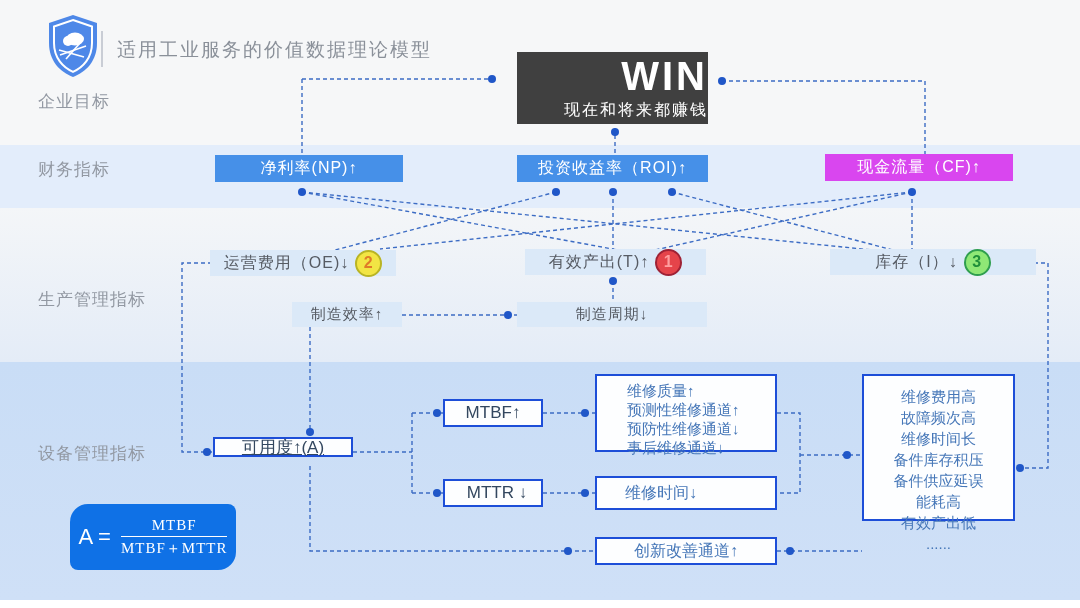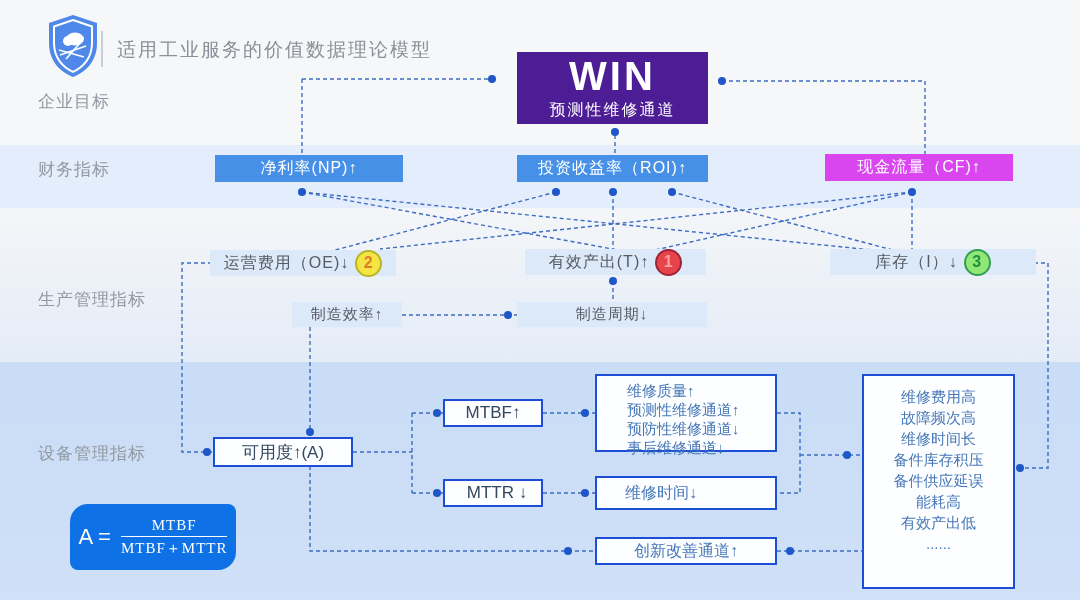--- a/index.html
+++ b/index.html
@@ -11,22 +11,22 @@
   #band-equip{top:362px;height:238px;background:linear-gradient(#c9ddf6,#cfe0f7);}
   #band-bottom{top:600px;height:8px;background:#ffffff;}
 
   .abs{position:absolute;box-sizing:border-box;}
   .rowlabel{color:#9298a2;font-size:17px;letter-spacing:1px;}
   #diagram-title{color:#8a9099;font-size:19px;letter-spacing:2px;}
   #logo-divider{width:2px;background:#c9cdd5;}
 
   .bluebox{background:#4690e8;color:#fff;font-size:16px;text-align:center;
            display:flex;align-items:center;justify-content:center;letter-spacing:1px;}
-  #win-box{background:#4c1d95;color:#fff;flex-direction:column;display:flex;
-           align-items:center;justify-content:center;}
+  #win-box{background:#404040;color:#fff;flex-direction:column;display:flex;
+           align-items:flex-end;justify-content:center;}
   #win-title{font-size:40px;font-weight:600;letter-spacing:3px;line-height:1;}
   #win-sub{font-size:16px;margin-top:4px;letter-spacing:2px;}
 
   .lightbox{background:#dbe9f8;color:#565b63;font-size:16px;display:flex;
             align-items:center;justify-content:center;letter-spacing:1px;overflow:visible;}
   .badge{width:23px;height:23px;border-radius:50%;display:inline-flex;align-items:center;
          justify-content:center;font-size:16px;font-weight:bold;margin-left:6px;flex:0 0 auto;}
   #badge-2{background:#f2e544;border:2px solid #b9b424;color:#e07b28;}
   #badge-1{background:#e5444a;border:2px solid #9e2235;color:#ff9f9f;}
   #badge-3{background:#8fe876;border:2px solid #2f9e4e;color:#1f8f3a;}
@@ -129,21 +129,21 @@
   <div class="abs" id="logo-divider" style="left:101px;top:31px;height:36px;"></div>
   <div class="abs" id="diagram-title" style="left:117px;top:37px;">适用工业服务的价值数据理论模型</div>
 
   <div class="abs rowlabel" style="left:38px;top:90px;">企业目标</div>
   <div class="abs rowlabel" style="left:38px;top:158px;">财务指标</div>
   <div class="abs rowlabel" style="left:38px;top:288px;">生产管理指标</div>
   <div class="abs rowlabel" style="left:38px;top:442px;">设备管理指标</div>
 
   <div class="abs" id="win-box" style="left:517px;top:52px;width:191px;height:72px;">
     <div id="win-title">WIN</div>
-    <div id="win-sub">预测性维修通道</div>
+    <div id="win-sub">现在和将来都赚钱</div>
   </div>
 
   <div class="abs bluebox" style="left:215px;top:155px;width:188px;height:27px;text-align:right;">净利率(NP)↑</div>
   <div class="abs bluebox" style="left:517px;top:155px;width:191px;height:27px;">投资收益率（ROI)↑</div>
   <div class="abs bluebox" style="left:825px;top:154px;width:188px;height:27px;background:#d946ef;">现金流量（CF)↑</div>
 
   <div class="abs lightbox" style="left:210px;top:250px;width:186px;height:26px;">
     <span>运营费用（OE)↓</span>
     <span class="badge" id="badge-2">2</span>
   </div>
@@ -151,35 +151,35 @@
     <span>有效产出(T)↑</span>
     <span class="badge" id="badge-1">1</span>
   </div>
   <div class="abs lightbox" style="left:830px;top:249px;width:206px;height:26px;">
     <span>库存（I）↓</span>
     <span class="badge" id="badge-3">3</span>
   </div>
   <div class="abs lightbox" style="left:292px;top:302px;width:110px;height:25px;font-size:15px;">制造效率↑</div>
   <div class="abs lightbox" style="left:517px;top:302px;width:190px;height:25px;font-size:15px;">制造周期↓</div>
 
-  <div class="abs whitebox" style="left:213px;top:437px;width:140px;height:30px;">可用度↑(A)</div>
+  <div class="abs whitebox" style="left:213px;top:437px;width:140px;height:20px;text-decoration:underline;">可用度↑(A)</div>
   <div class="abs whitebox" style="left:443px;top:399px;width:100px;height:28px;">MTBF↑</div>
   <div class="abs whitebox" style="left:443px;top:479px;width:100px;height:28px;padding-left:8px;">MTTR ↓</div>
 
   <div class="abs whitebox multiline" style="left:595px;top:374px;width:182px;height:78px;">
     <span style="display:block">维修质量↑</span>
     <span style="display:block">预测性维修通道↑</span>
     <span style="display:block">预防性维修通道↓</span>
     <span style="display:block">事后维修通道↓</span>
   </div>
 
   <div class="abs whitebox leftpad" style="left:595px;top:476px;width:182px;height:34px;">维修时间↓</div>
   <div class="abs whitebox centerblue" style="left:595px;top:537px;width:182px;height:28px;">创新改善通道↑</div>
 
-  <div class="abs whitebox problems" style="left:862px;top:374px;width:153px;height:215px;">
+  <div class="abs whitebox problems" style="left:862px;top:374px;width:153px;height:147px;">
     <span style="display:block">维修费用高</span>
     <span style="display:block">故障频次高</span>
     <span style="display:block">维修时间长</span>
     <span style="display:block">备件库存积压</span>
     <span style="display:block">备件供应延误</span>
     <span style="display:block">能耗高</span>
     <span style="display:block">有效产出低</span>
     <span style="display:block">......</span>
   </div>
 

